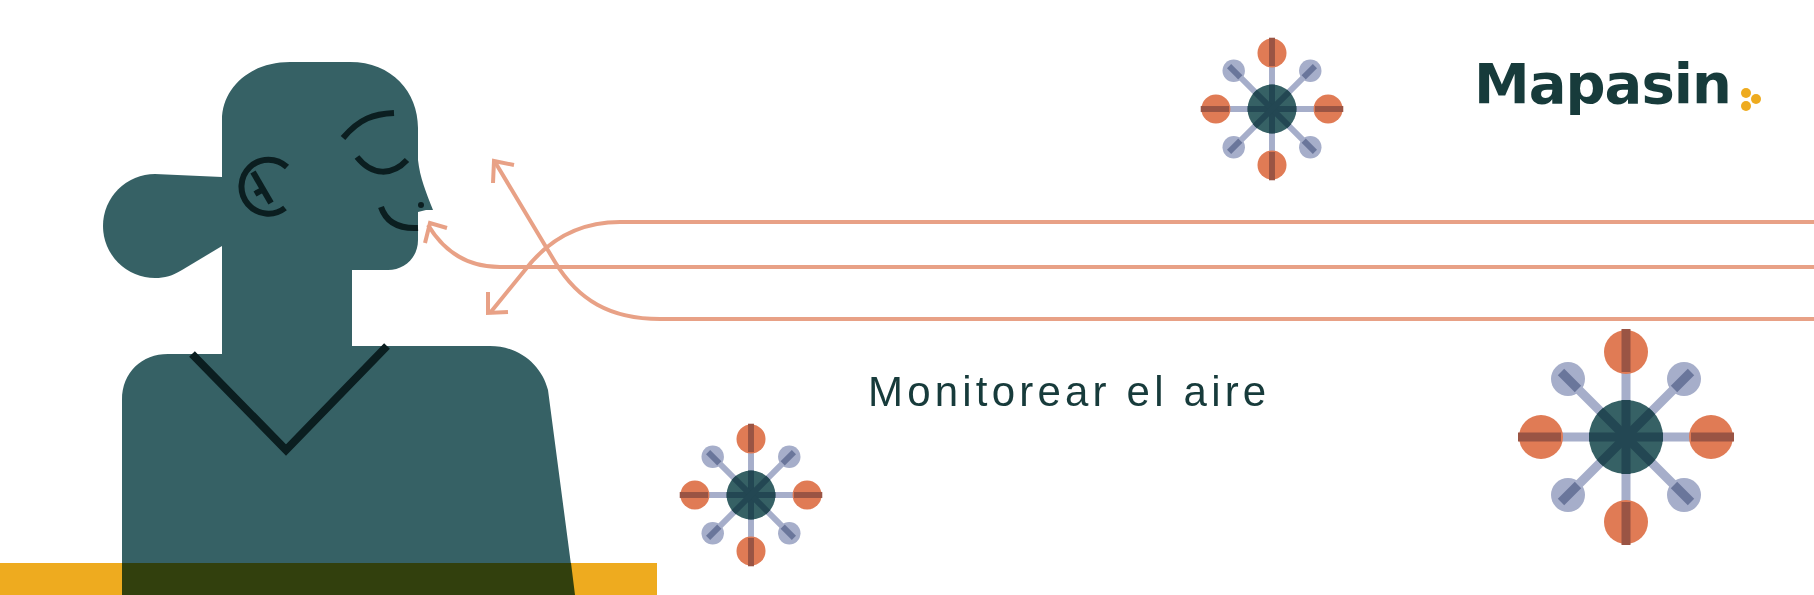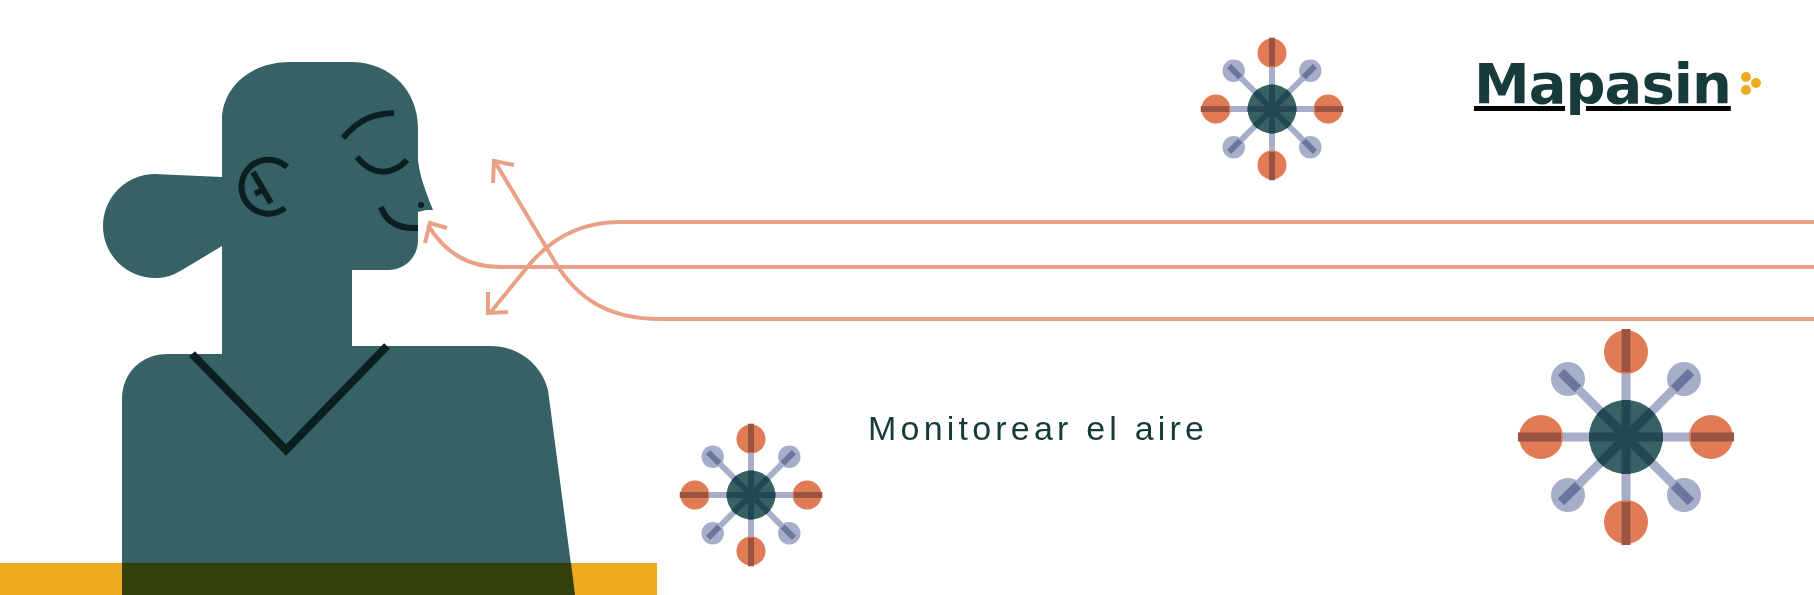--- a/index.html
+++ b/index.html
@@ -1,26 +1,26 @@
 <!DOCTYPE html>
 <html><head>
 <meta charset="utf-8">
 <style>
   html, body { margin: 0; padding: 0; background: #ffffff; }
   body { width: 1814px; height: 595px; overflow: hidden; position: relative; font-family: "DejaVu Sans", "Liberation Sans", sans-serif; }
   .canvas { position: absolute; left: 0; top: 0; width: 1814px; height: 595px; }
   .headline {
     position: absolute; left: 868px; top: 362px;
     font-family: "Liberation Sans", "DejaVu Sans", sans-serif;
-    font-size: 34px; font-weight: 400; letter-spacing: 4.2px;
-    color: #173b3b; white-space: nowrap; line-height: 60px; margin-top: 36px;
+    font-size: 42px; font-weight: 400; letter-spacing: 4.2px;
+    color: #173b3b; white-space: nowrap; line-height: 60px;
   }
   .logo {
     position: absolute; left: 1474px; top: 48px; height: 72px;
-    display: flex; align-items: center; text-decoration: underline;
+    display: flex; align-items: flex-end;
   }
   .logo-text {
     font-family: "DejaVu Sans", "Liberation Sans", sans-serif;
     font-weight: 700; font-size: 56px; color: #173b3b; letter-spacing: -1px; line-height: 72px;
   }
   .logo-dots { position: relative; width: 30px; height: 40px; margin-left: 8px; }
   .logo-dot { position: absolute; width: 10px; height: 10px; border-radius: 50%; background: #eeab1f; }
 </style>
 </head>
 <body>

